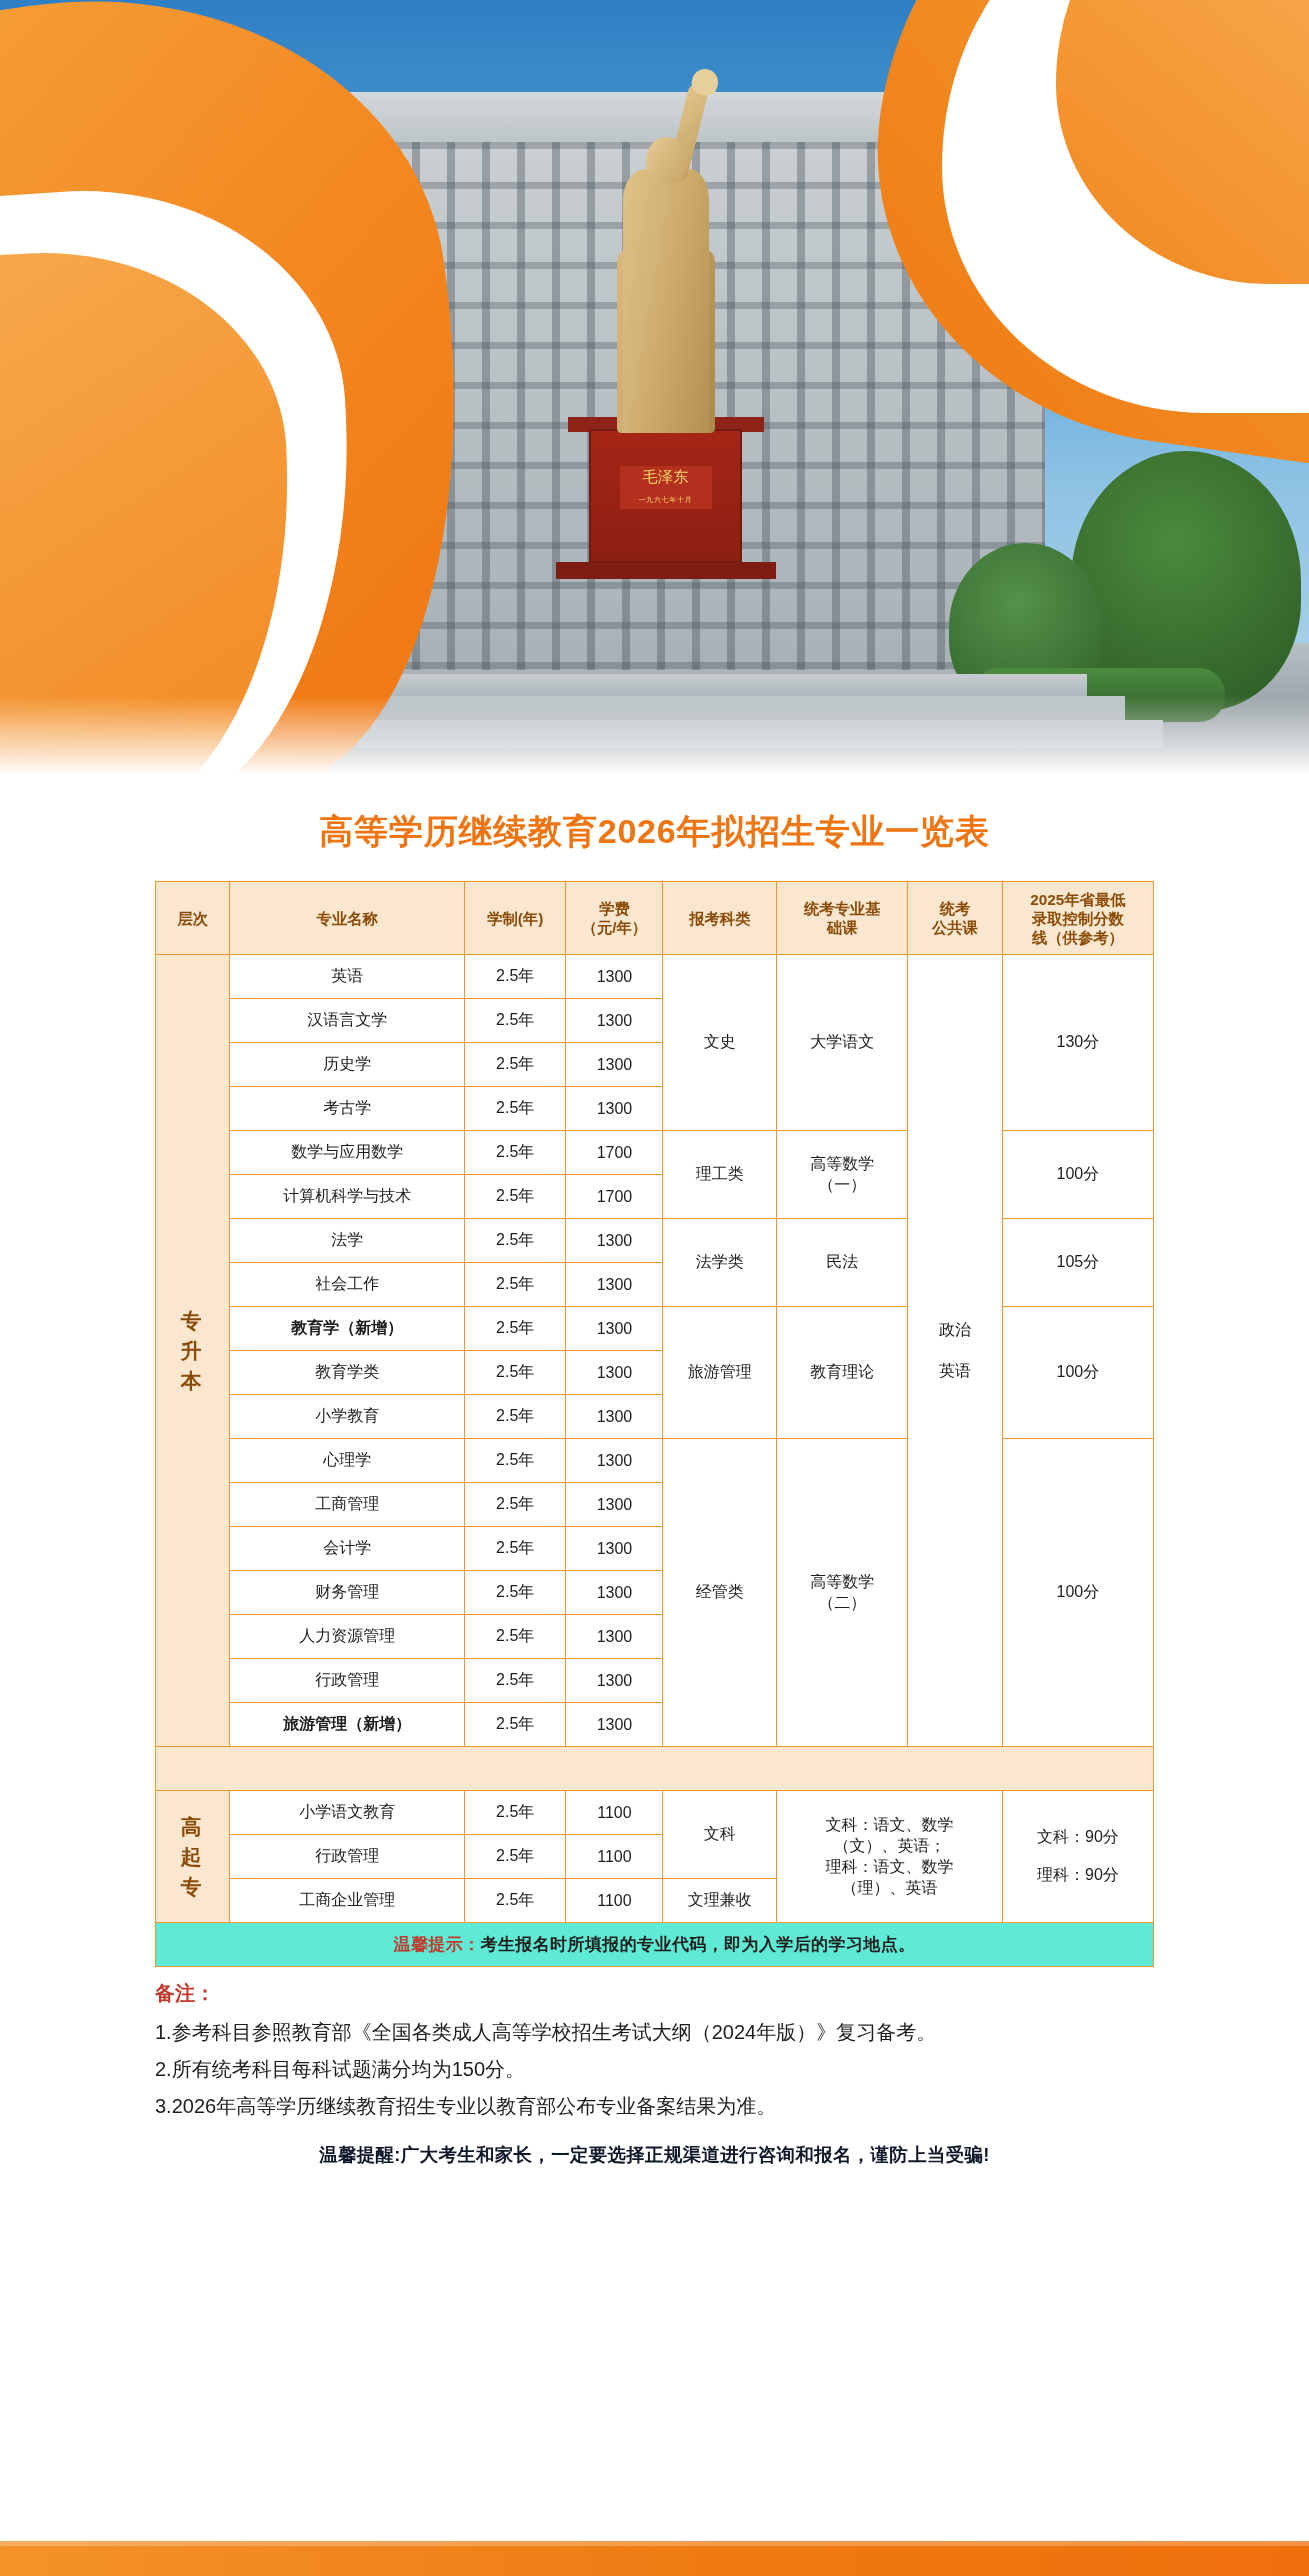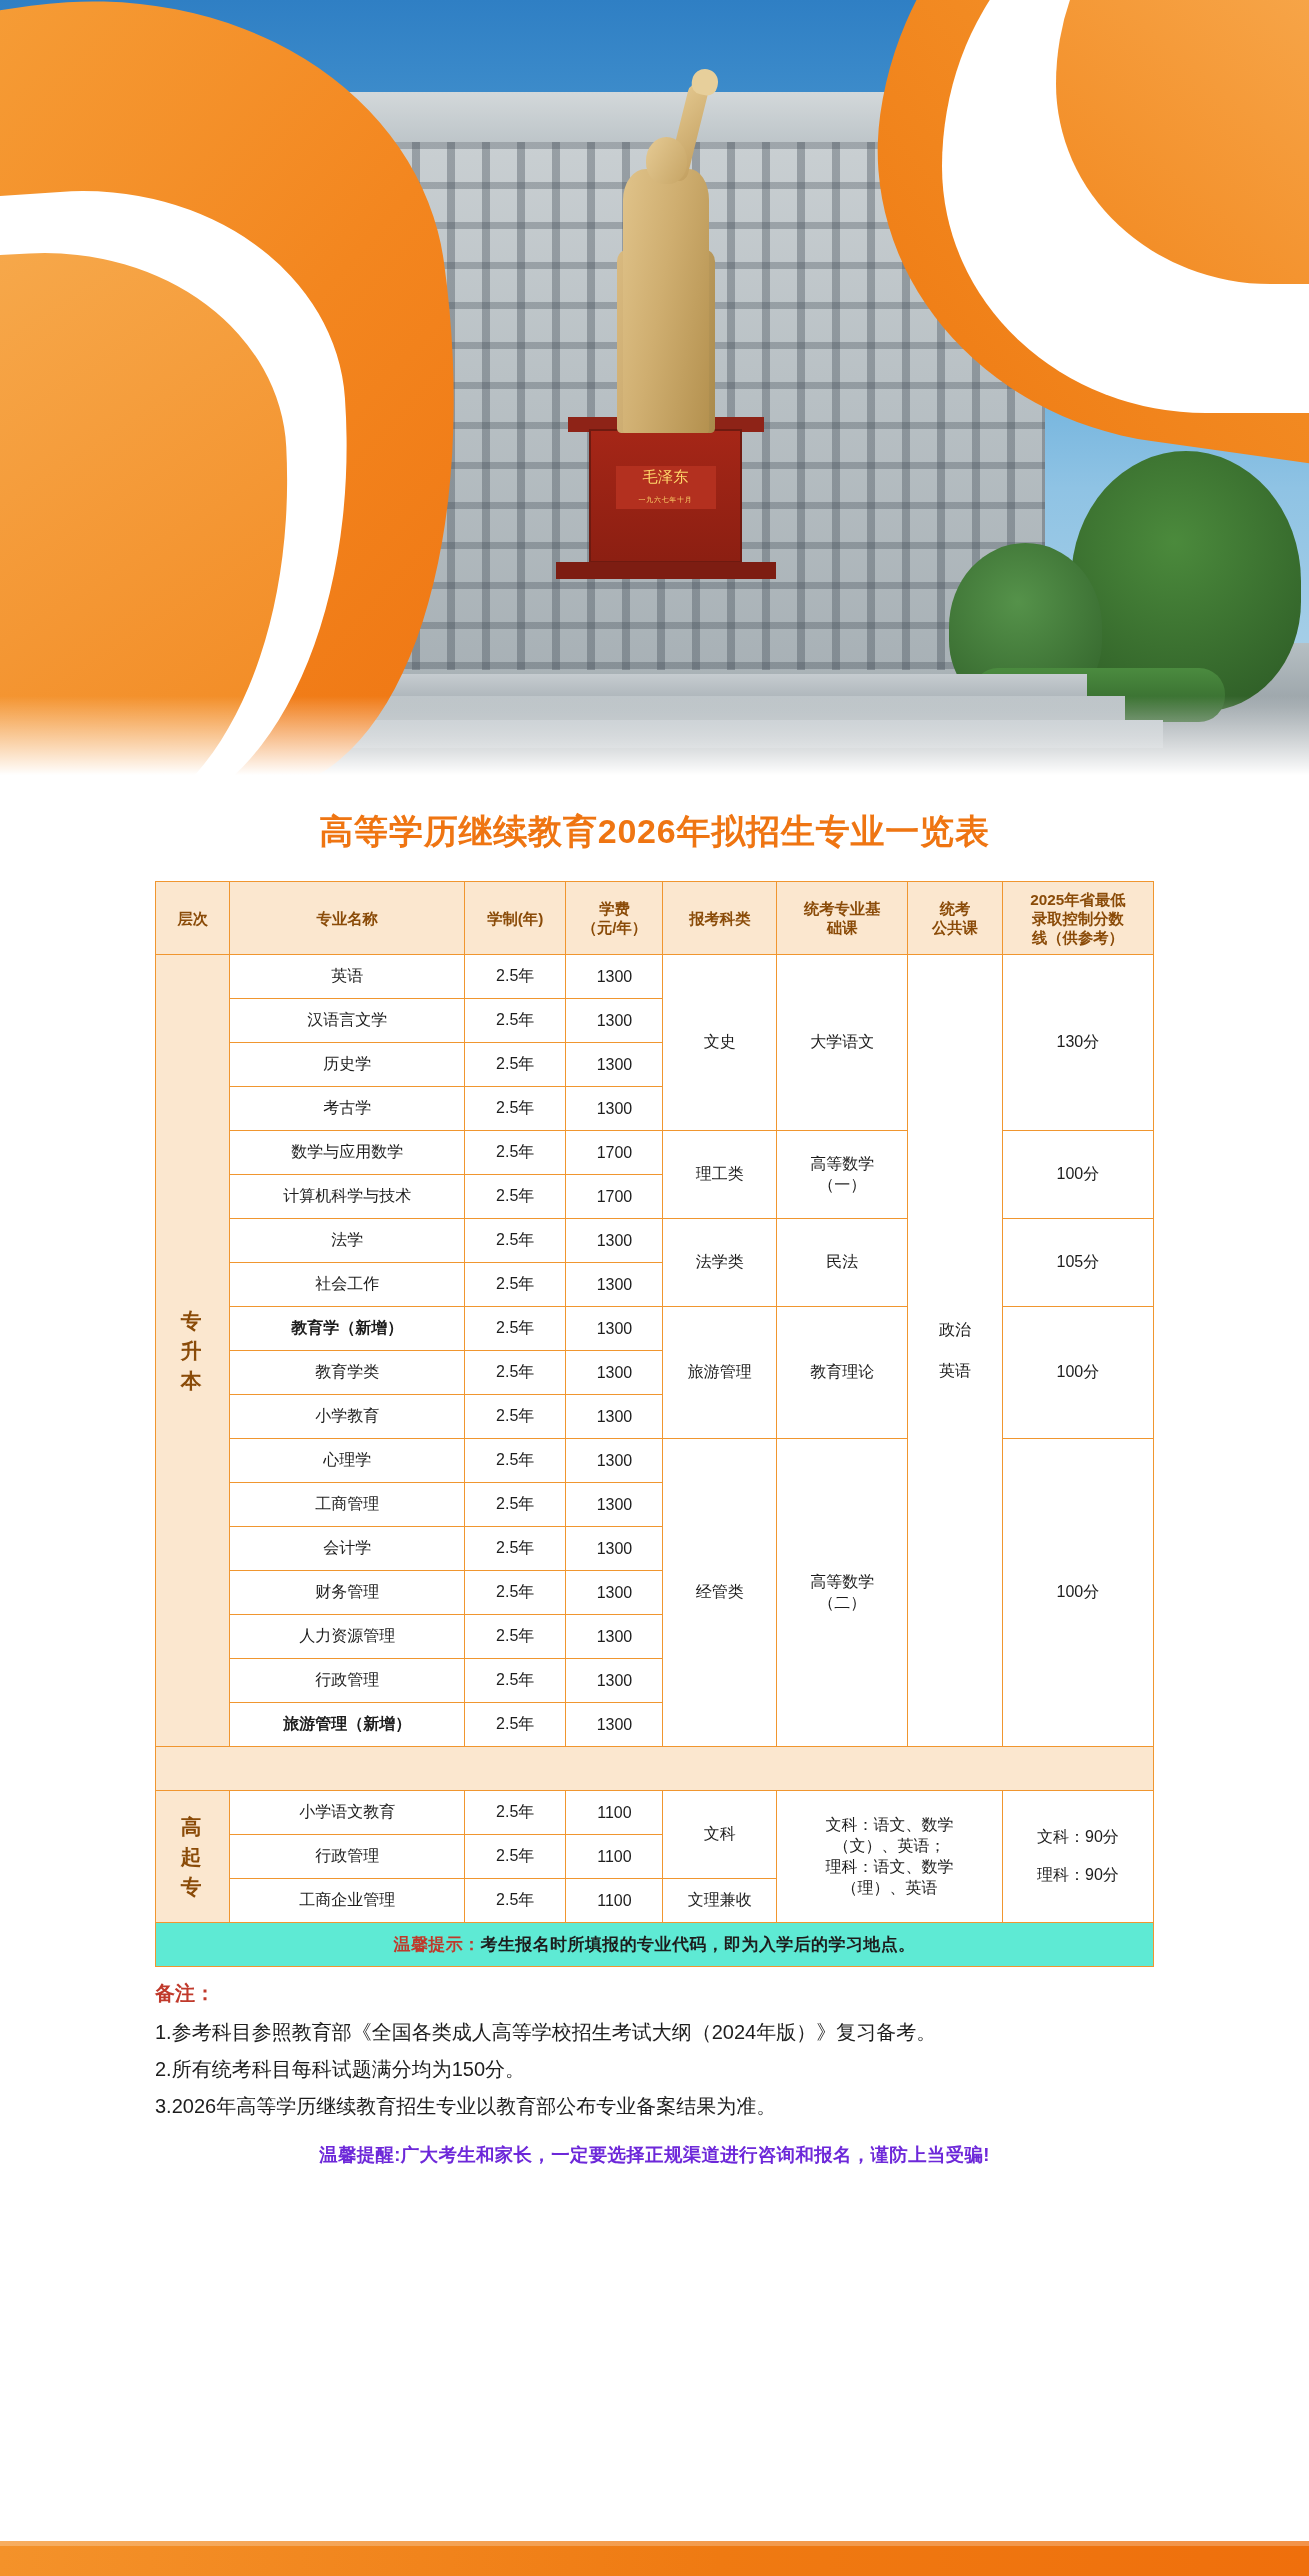--- a/index.html
+++ b/index.html
@@ -56,21 +56,21 @@
     background: linear-gradient(180deg,#b9c1c6,#a1aaaf);
   }
   
   .pedestal {
     position: absolute; left: 589px; top: 429px; width: 153px; height: 134px;
     background: linear-gradient(180deg,#a52617,#8c1f12);
     border: 2.3px solid #6e1a10;
   }
   .pedestal .plaque {
     position: absolute; left: 50%; top: 35px; transform: translateX(-50%);
-    width: 100px; height: 43px;
+    width: 92px; height: 43px;
     background: #b3301f;
     color: #ffd86b;
     font-size: 15.3px; text-align: center; line-height: 23px;
     font-family: "DejaVu Serif", serif;
   }
   .pedestal .plaque small { display:block; font-size: 6.9px; letter-spacing:0.8px; }
   .pedestal-cap {
     position: absolute; left: 568px; top: 417px; width: 196px; height: 15.3px;
     background: #8e2317;
   }
@@ -237,21 +237,21 @@
     margin: 8px auto 0 auto;
     font-size: 20px;
     color: #1d1d1d;
     line-height: 1.85;
   }
   .notes-title { color: #c0392b; font-weight: bold; margin-bottom: 1.5px; }
   .final-warning {
     width: 999px;
     margin: 17px auto 0 auto;
     text-align: center;
-    color: #6d28d9;
+    color: #0f172a;
     font-weight: bold;
     font-size: 18.4px;
     letter-spacing: 0.4px;
   }
 
   
   .footer-bar {
     position: absolute;
     left: 0; bottom: 0;
     width: 1309px; height: 35px;

